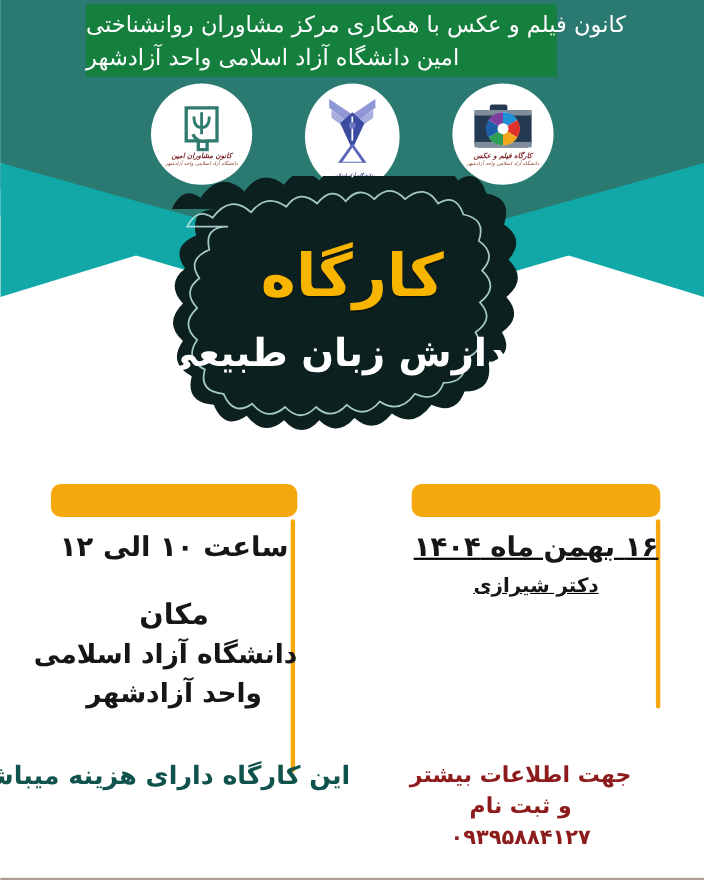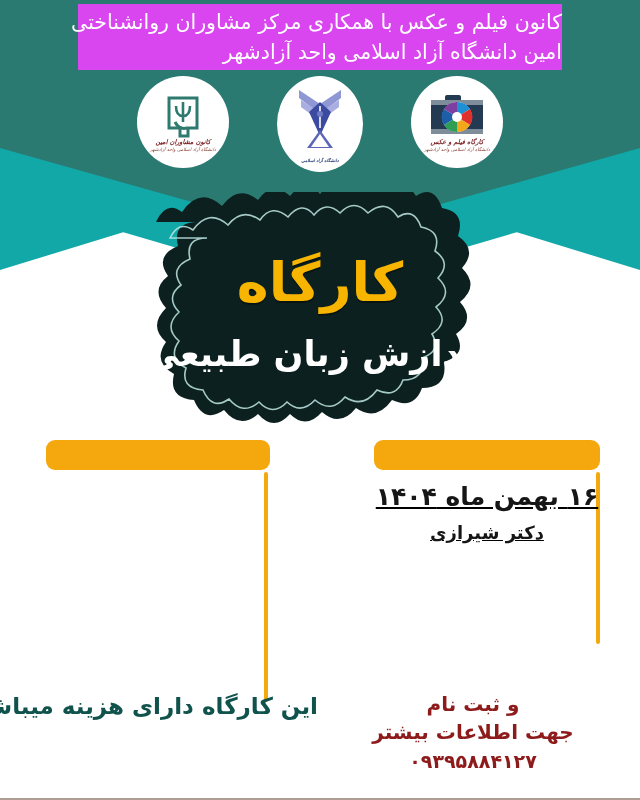--- a/index.html
+++ b/index.html
@@ -17,23 +17,23 @@
     background:#fdfcfa;
   }
 
   
   .bg-layer{position:absolute;left:0;top:0;width:640px;height:800px;}
   .bg-base{background:#ffffff;}
   .bg-svg{position:absolute;left:0;top:0;}
 
   
   .header-band{
-    position:absolute;left:78px;top:4px;width:484px;height:66px;
-    background:#d946ef;
-    display:flex;flex-direction:column;align-items:flex-start;justify-content:center;
+    position:absolute;left:78px;top:4px;width:428px;height:66px;
+    background:#15803d;
+    display:flex;flex-direction:column;align-items:flex-end;justify-content:center;
     z-index:6;
   }
   .header-line{
     color:#ffffff;
     font-size:20.5px;
     line-height:30px;
     font-weight:400;
     white-space:nowrap;
     letter-spacing:0px;
     text-align:center;
@@ -56,21 +56,21 @@
   .logo.oval{width:86px;height:96px;border-radius:50%;}
   .logo-caption{
     font-size:6.4px;color:#7a1f22;font-weight:700;line-height:7px;margin-top:1px;
     white-space:nowrap;
   }
   .logo-caption.sub{font-size:4.6px;color:#8a3b2e;font-weight:400;margin-top:0px;}
   .logo-caption.blue-sub{color:#2b3d7a;font-size:4.4px;}
 
   
   .plaque-wrap{
-    position:absolute;left:96px;top:192px;width:448px;height:240px;z-index:8;
+    position:absolute;left:96px;top:160px;width:448px;height:240px;z-index:8;
   }
   .plaque-text{
     position:absolute;left:0;top:0;width:448px;height:240px;
     display:flex;flex-direction:column;align-items:center;justify-content:center;
     gap:14px;
     pointer-events:none;
   }
   .title-main{
     color:#F7B500;
     font-size:54px;
@@ -286,25 +286,31 @@
     <div class="bar"></div>
     <div class="col-body">
       <div class="line-date">۱۶ بهمن ماه ۱۴۰۴</div>
       <div class="label-value">دکتر شیرازی</div>
     </div>
   </div>
   <div class="vline vline-right"></div>
 
   <div class="col col-left">
     <div class="bar"></div>
+    <div class="col-body">
+      <div class="line-time">ساعت ۱۰ الی ۱۲</div>
+      <div class="label-strong">مکان</div>
+      <div class="label-value narrow">دانشگاه آزاد اسلامی</div>
+      <div class="label-value narrow">واحد آزادشهر</div>
+    </div>
   </div>
   <div class="vline vline-left"></div>
 
   <div class="contact">
+    <div class="contact-line">جهت اطلاعات بیشتر</div>
     <div class="contact-line">و ثبت نام</div>
-    <div class="contact-line">جهت اطلاعات بیشتر</div>
     <div class="contact-phone">۰۹۳۹۵۸۸۴۱۲۷</div>
   </div>
 
   <div class="note">این کارگاه دارای هزینه میباشد</div>
 
   <div class="footer-rule"></div>
 </div>
 
 </body></html>

